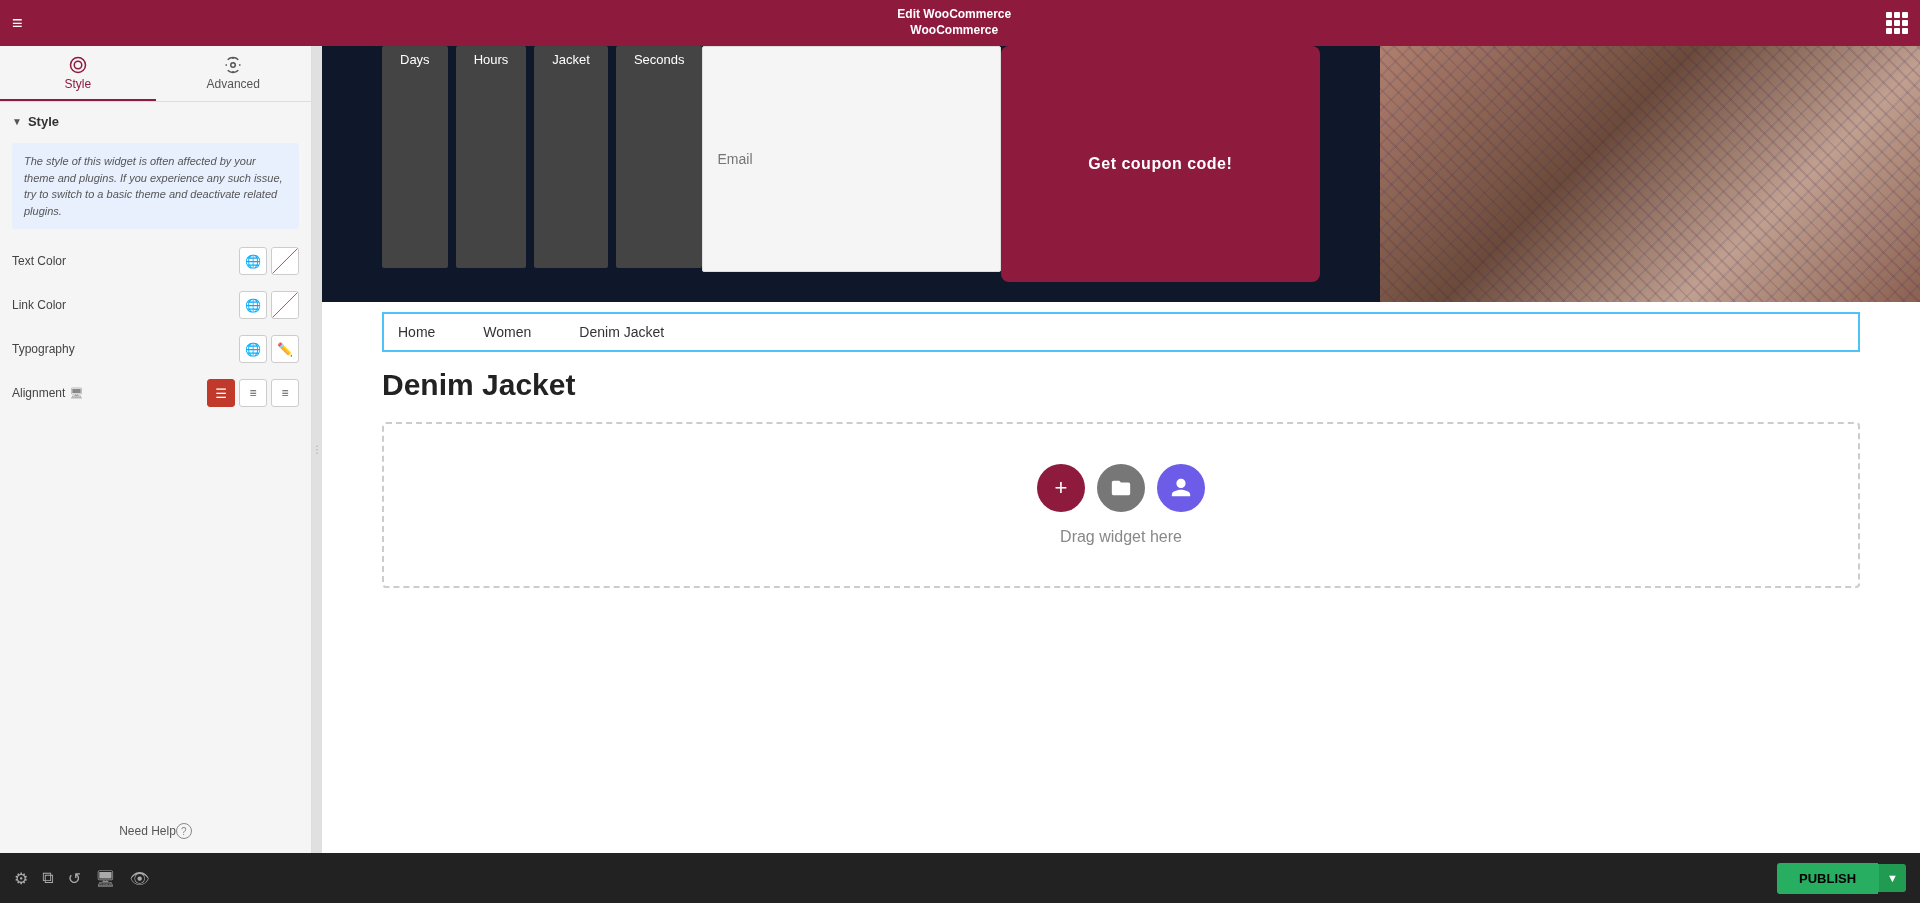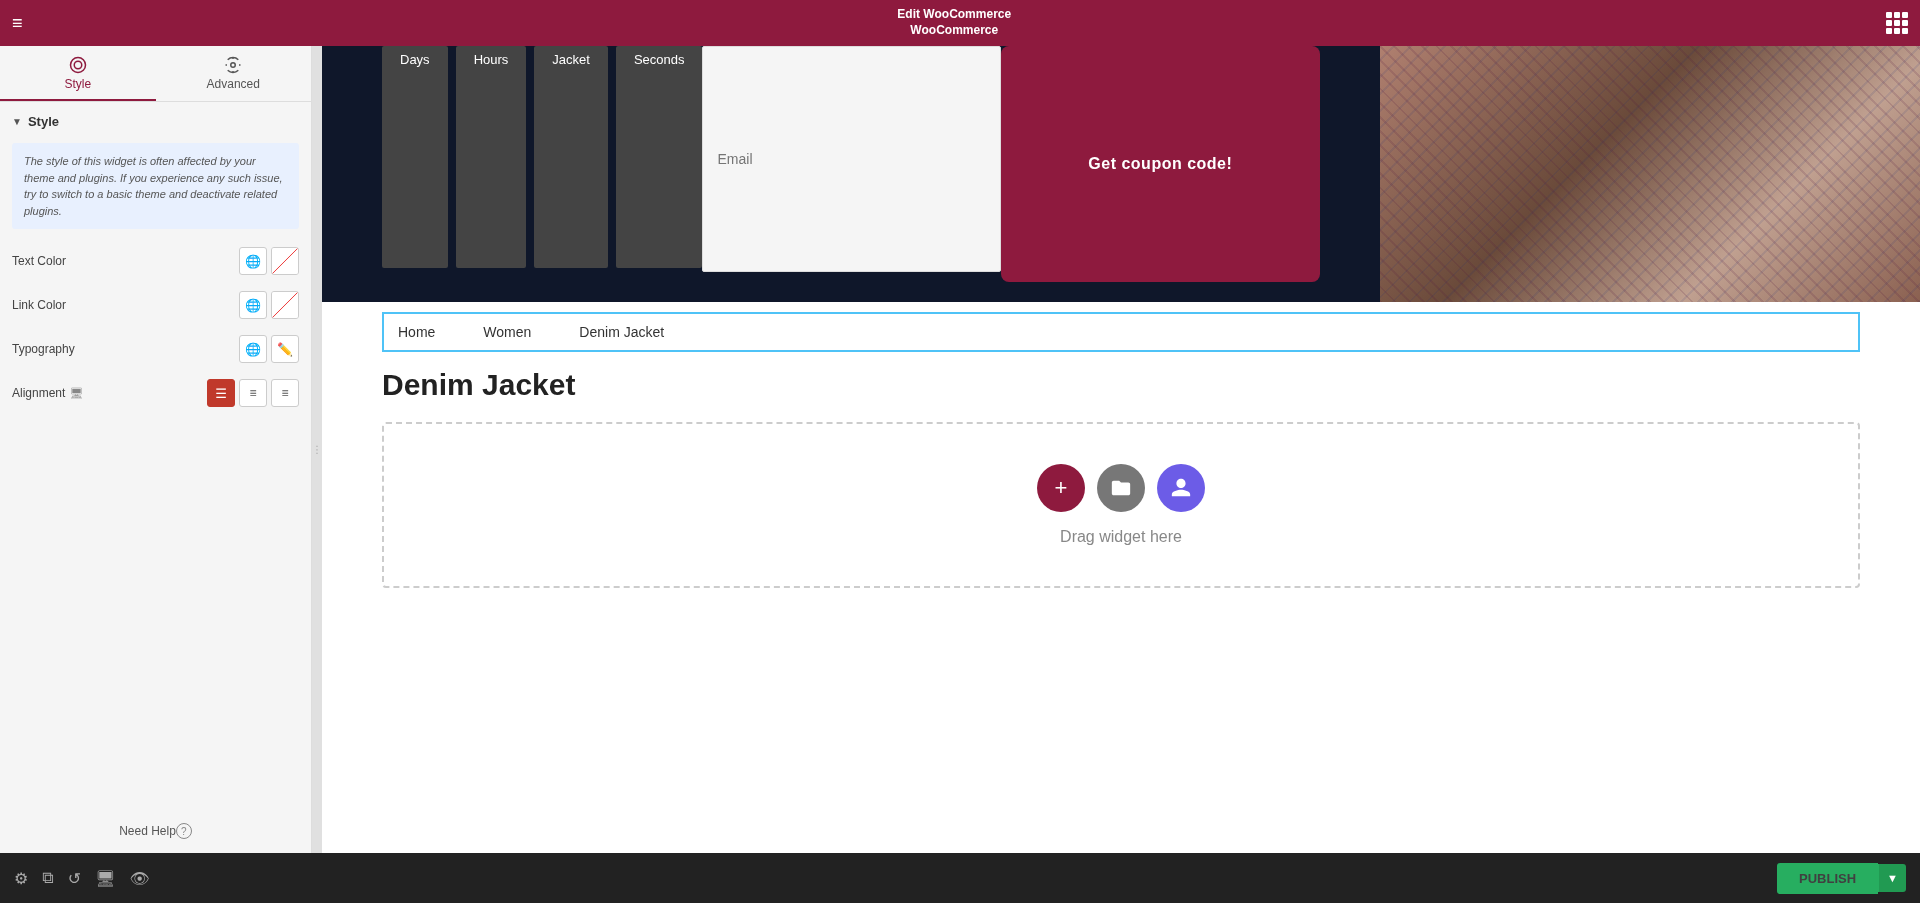--- a/index.html
+++ b/index.html
@@ -398,21 +398,21 @@
       color: #aaa;
       font-size: 16px;
       cursor: pointer;
     }
     .footer-publish-group {
       display: flex;
       align-items: center;
     }
     .publish-btn {
       background: #27ae60;
-      color: #404040;
+      color: #000000;
       border: none;
       padding: 8px 22px;
       font-size: 13px;
       font-weight: bold;
       cursor: pointer;
       border-radius: 3px 0 0 3px;
     }
     .publish-dropdown {
       background: #219a52;
       color: white;

